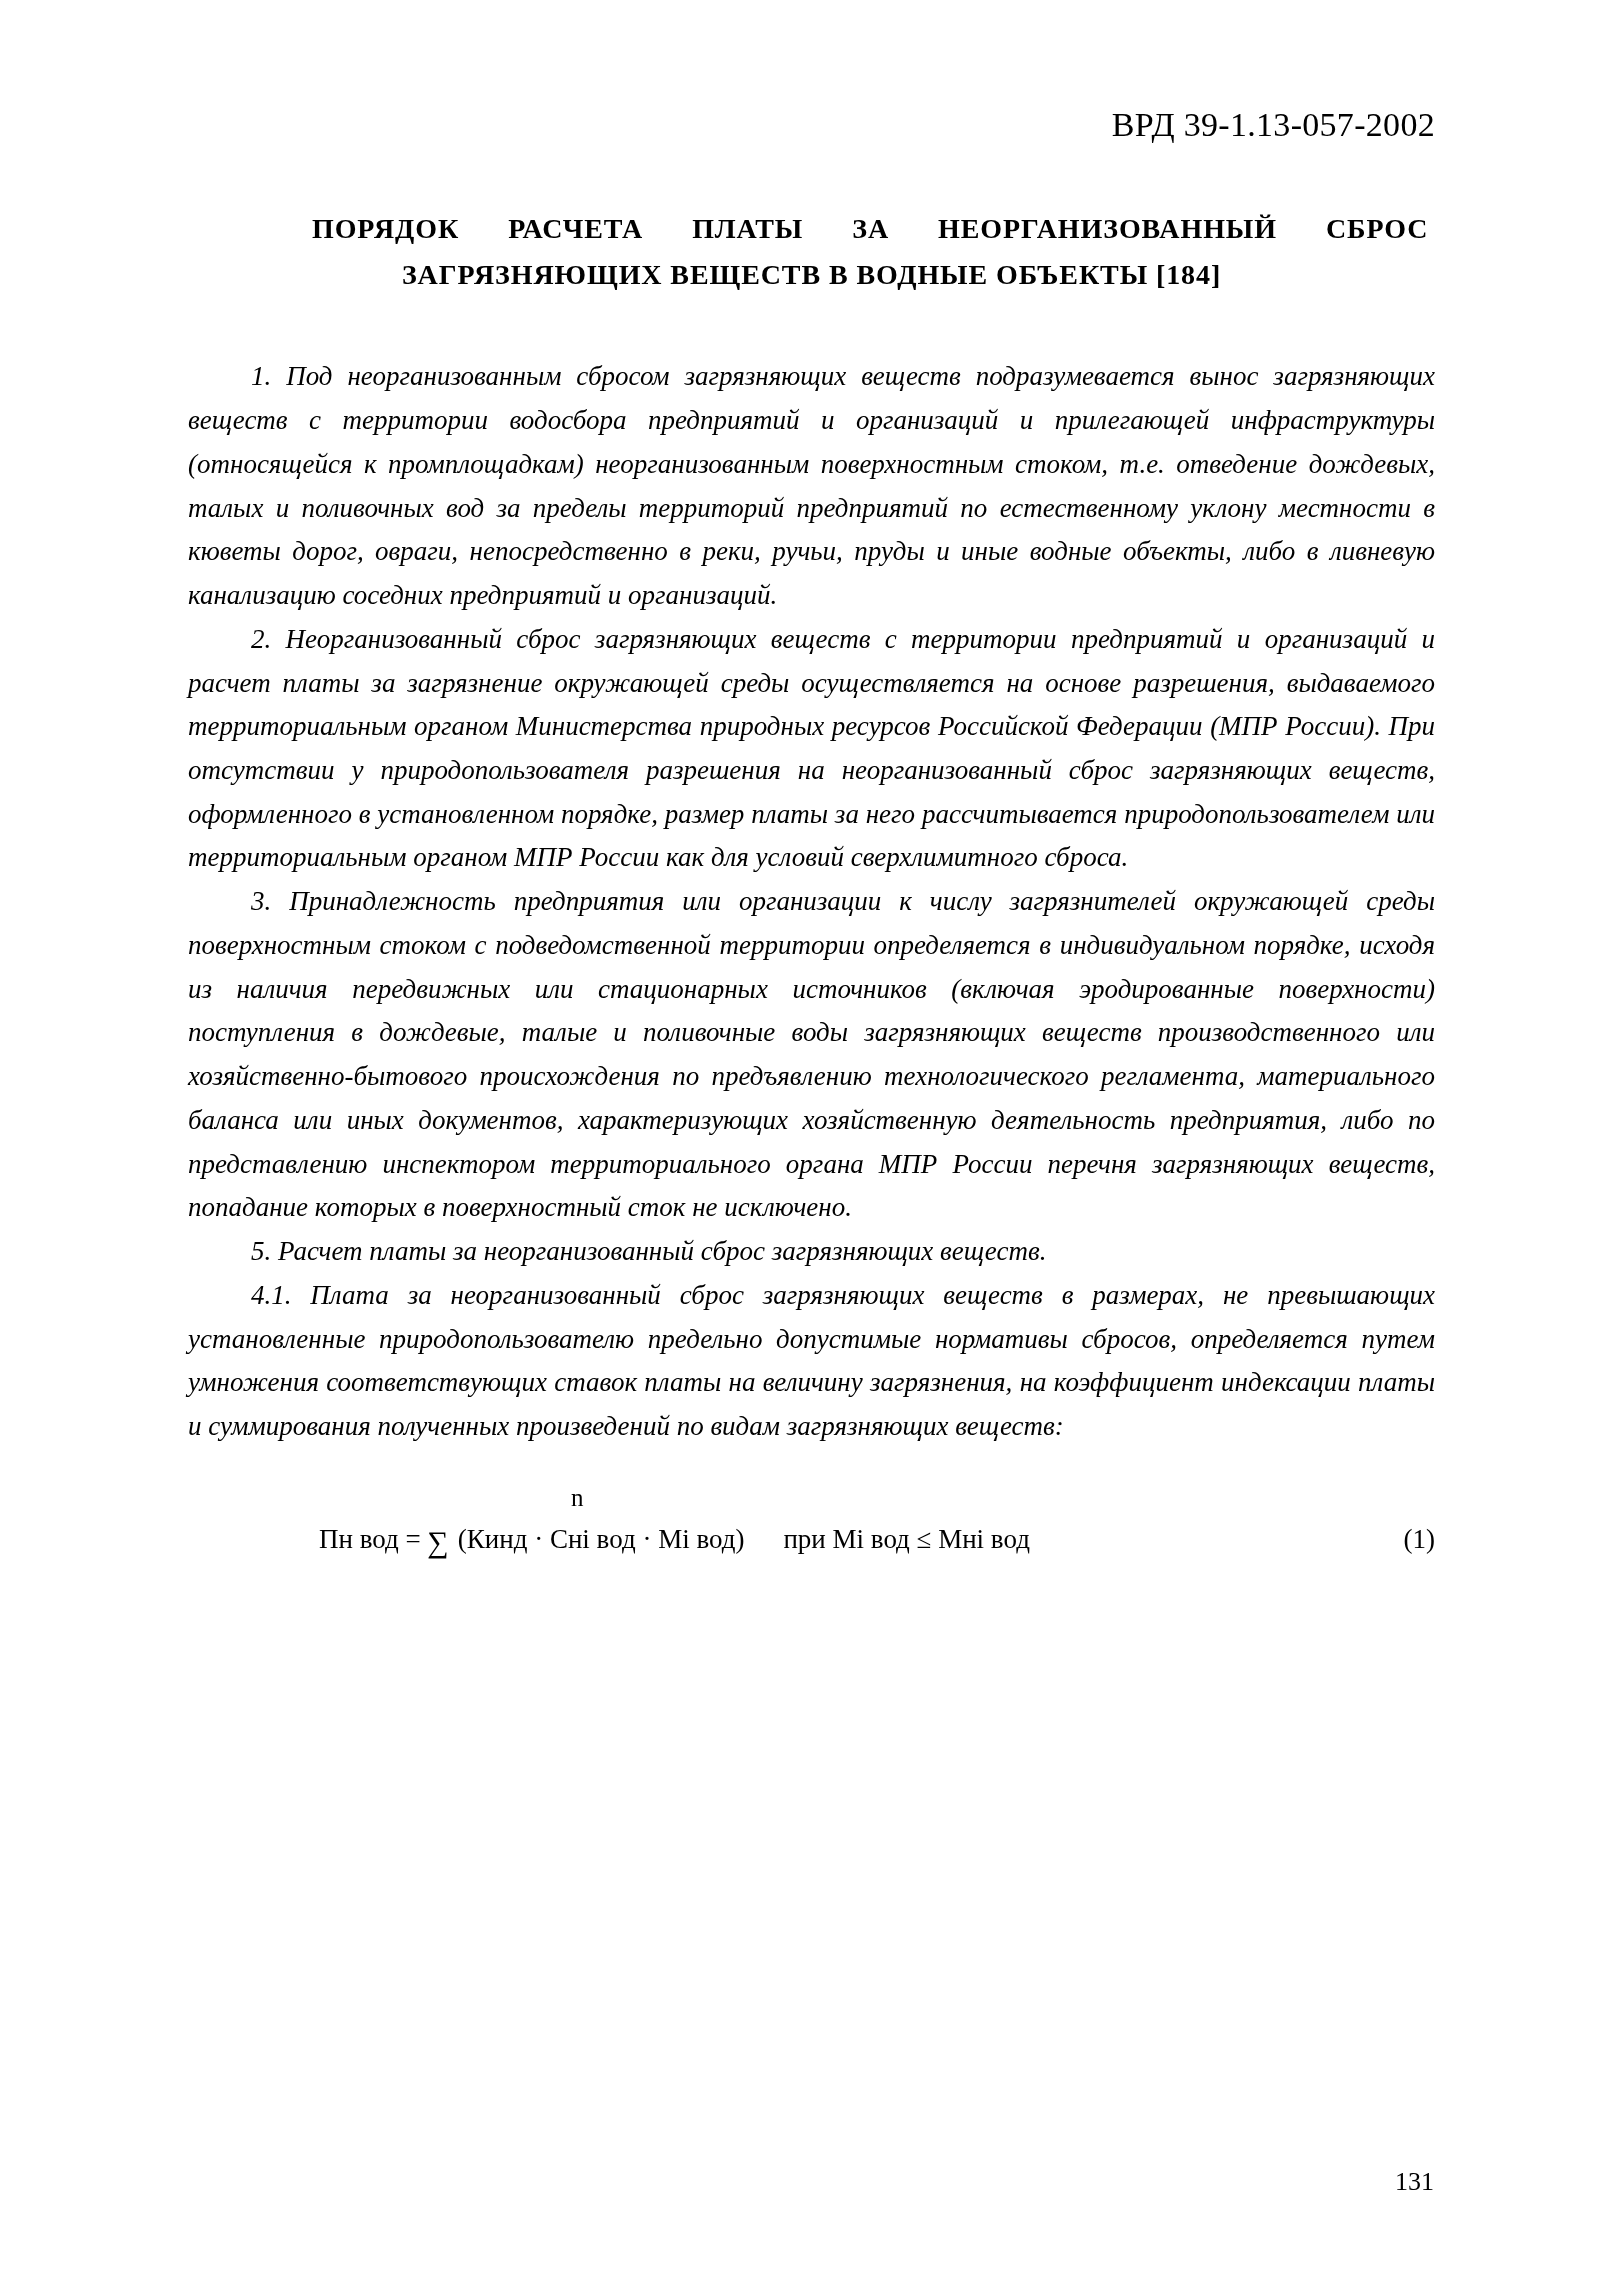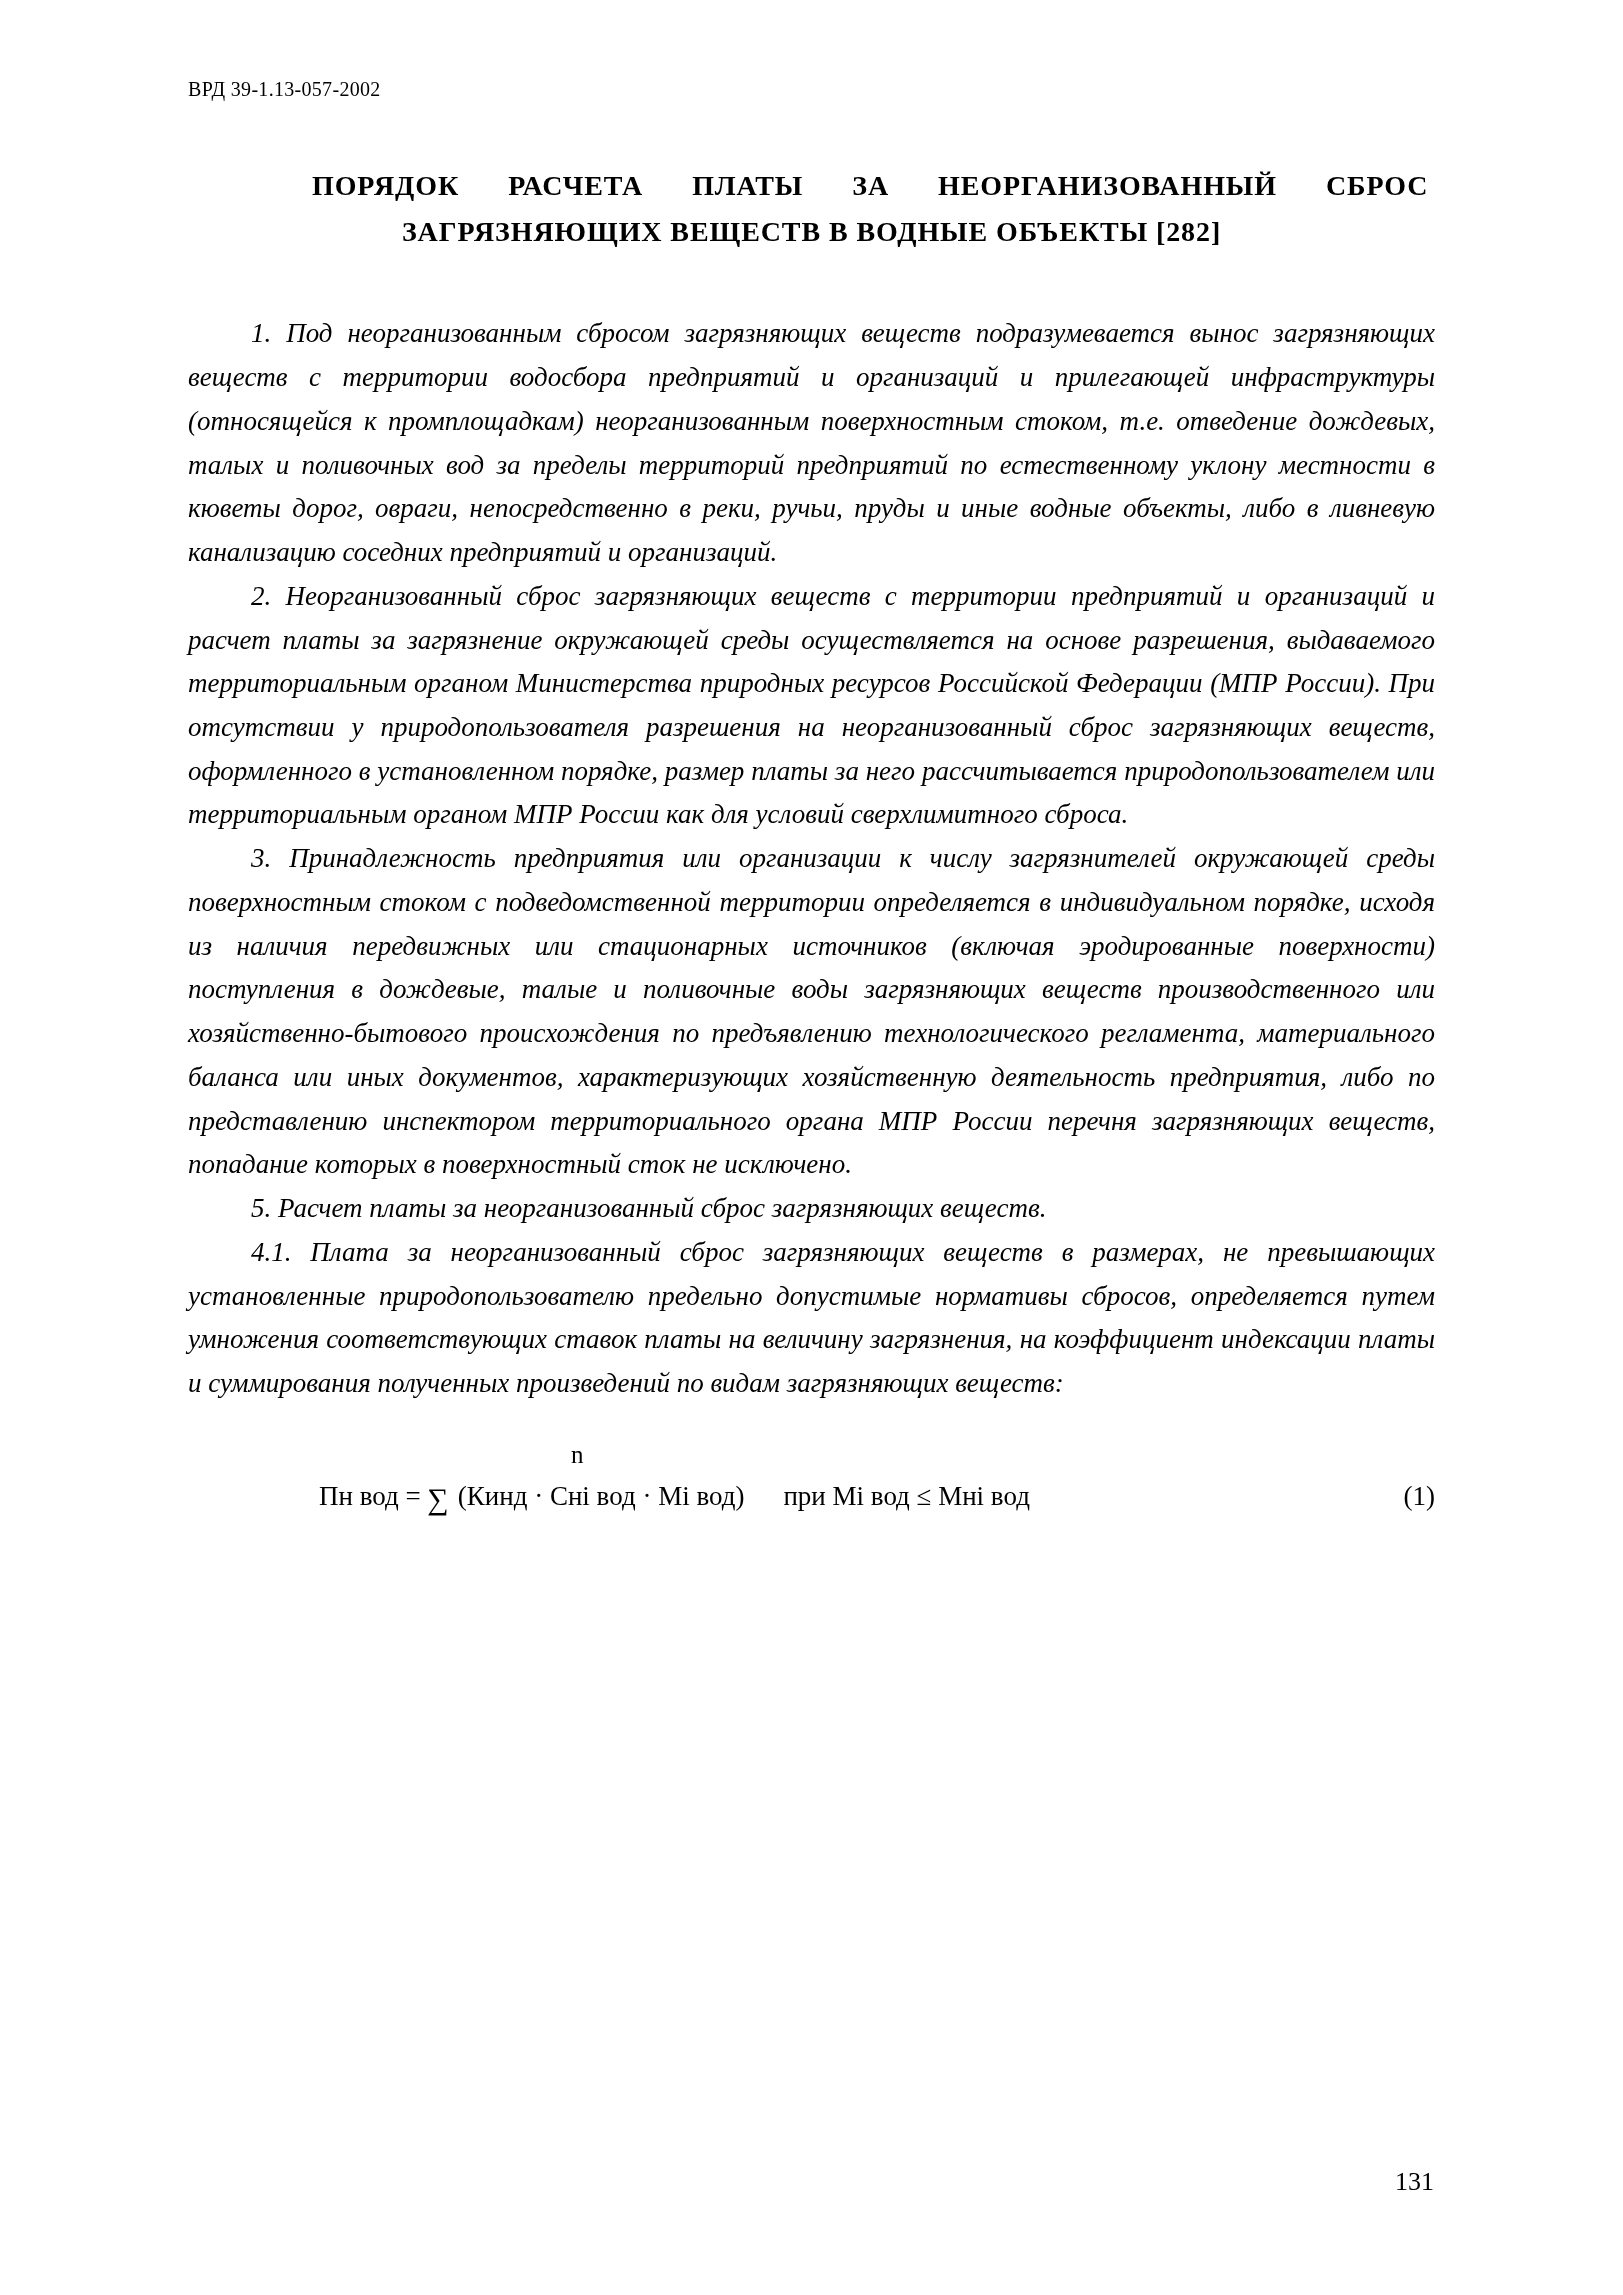--- a/index.html
+++ b/index.html
@@ -20,23 +20,23 @@
     padding: 0;
     overflow: hidden;
   }
   .content {
     position: absolute;
     left: 188px;
     top: 0;
     width: 1247px;
   }
   .doc-code {
-    margin-top: 78px;
-    text-align: left;
-    font-size: 20px;
+    margin-top: 106px;
+    text-align: right;
+    font-size: 34px;
     letter-spacing: 0.3px;
   }
   .appendix-label {
     margin-top: 134px;
     text-align: right;
     font-size: 26px;
     letter-spacing: 0.8px;
   }
   .title {
     margin-top: 65px;
@@ -113,21 +113,21 @@
 
 <div class="page">
 
   <div class="content">
 
     <div class="doc-code">ВРД 39-1.13-057-2002</div>
 
 
     <div class="title">
       <span class="line1">ПОРЯДОК РАСЧЕТА ПЛАТЫ ЗА НЕОРГАНИЗОВАННЫЙ СБРОС</span>
-      <span class="line2">ЗАГРЯЗНЯЮЩИХ ВЕЩЕСТВ В ВОДНЫЕ ОБЪЕКТЫ [282]</span>
+      <span class="line2">ЗАГРЯЗНЯЮЩИХ ВЕЩЕСТВ В ВОДНЫЕ ОБЪЕКТЫ [184]</span>
     </div>
 
     <p class="body first">1. Под неорганизованным сбросом загрязняющих веществ подразумевается вынос загрязняющих веществ с территории водосбора предприятий и организаций и прилегающей инфраструктуры (относящейся к промплощадкам) неорганизованным поверхностным стоком, т.е. отведение дождевых, талых и поливочных вод за пределы территорий предприятий по естественному уклону местности в кюветы дорог, овраги, непосредственно в реки, ручьи, пруды и иные водные объекты, либо в ливневую канализацию соседних предприятий и организаций.</p>
     <p class="body">2. Неорганизованный сброс загрязняющих веществ с территории предприятий и организаций и расчет платы за загрязнение окружающей среды осуществляется на основе разрешения, выдаваемого территориальным органом Министерства природных ресурсов Российской Федерации (МПР России). При отсутствии у природопользователя разрешения на неорганизованный сброс загрязняющих веществ, оформленного в установленном порядке, размер платы за него рассчитывается природопользователем или территориальным органом МПР России как для условий сверхлимитного сброса.</p>
     <p class="body">3. Принадлежность предприятия или организации к числу загрязнителей окружающей среды поверхностным стоком с подведомственной территории определяется в индивидуальном порядке, исходя из наличия передвижных или стационарных источников (включая эродированные поверхности) поступления в дождевые, талые и поливочные воды загрязняющих веществ производственного или хозяйственно-бытового происхождения по предъявлению технологического регламента, материального баланса или иных документов, характеризующих хозяйственную деятельность предприятия, либо по представлению инспектором территориального органа МПР России перечня загрязняющих веществ, попадание которых в поверхностный сток не исключено.</p>
     <p class="body">5. Расчет платы за неорганизованный сброс загрязняющих веществ.</p>
     <p class="body">4.1. Плата за неорганизованный сброс загрязняющих веществ в размерах, не превышающих установленные природопользователю предельно допустимые нормативы сбросов, определяется путем умножения соответствующих ставок платы на величину загрязнения, на коэффициент индексации платы и суммирования полученных произведений по видам загрязняющих веществ:</p>
 
     <div class="formula-block">
       <div class="formula-n">n</div>

